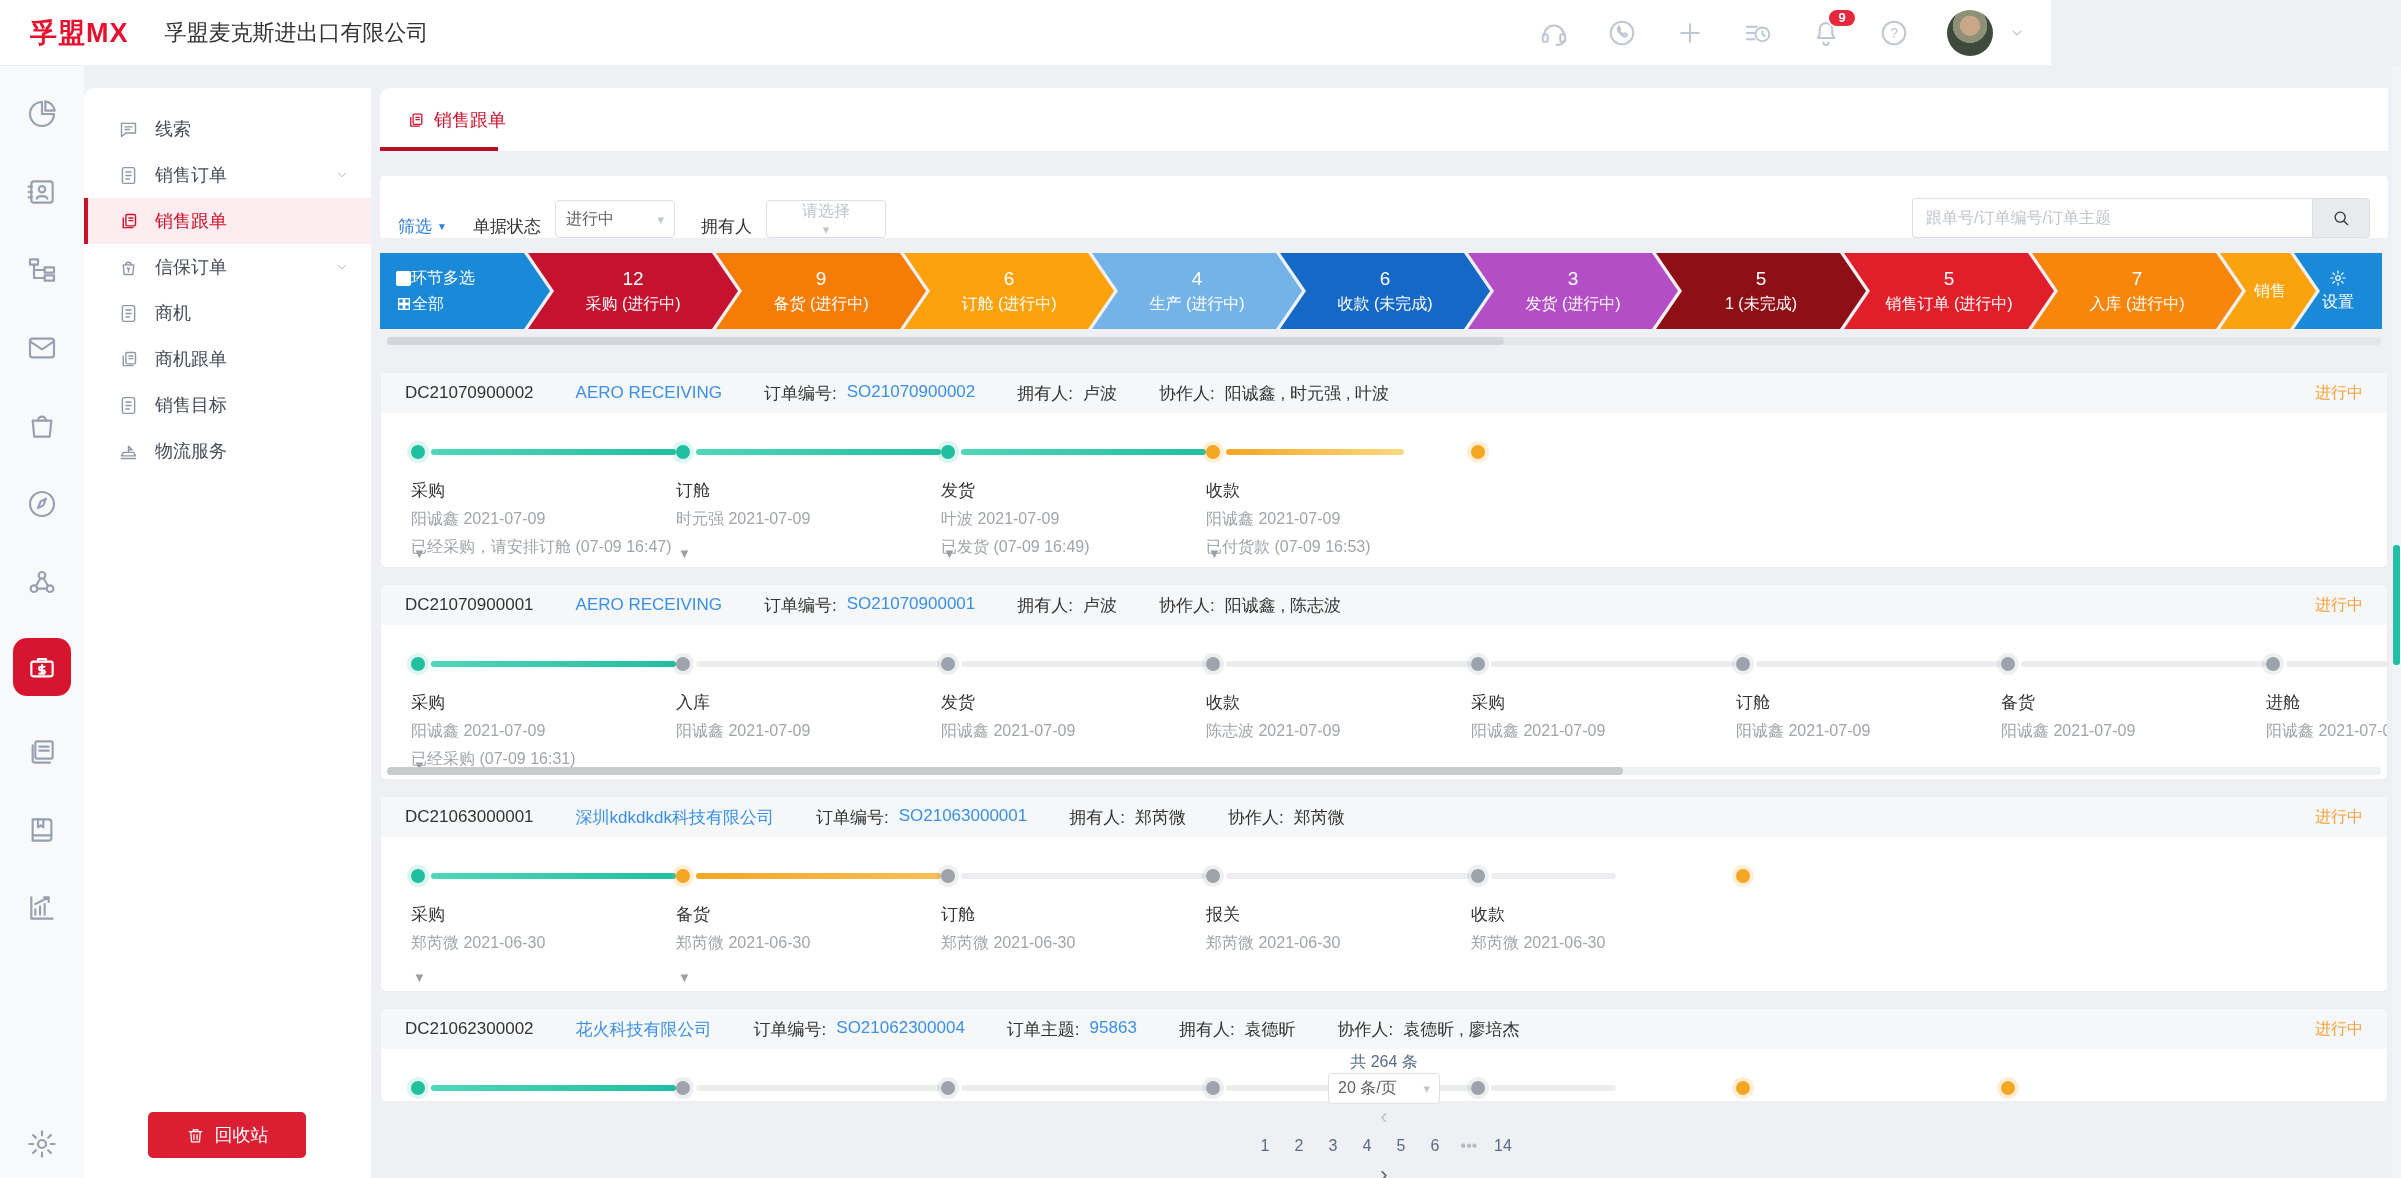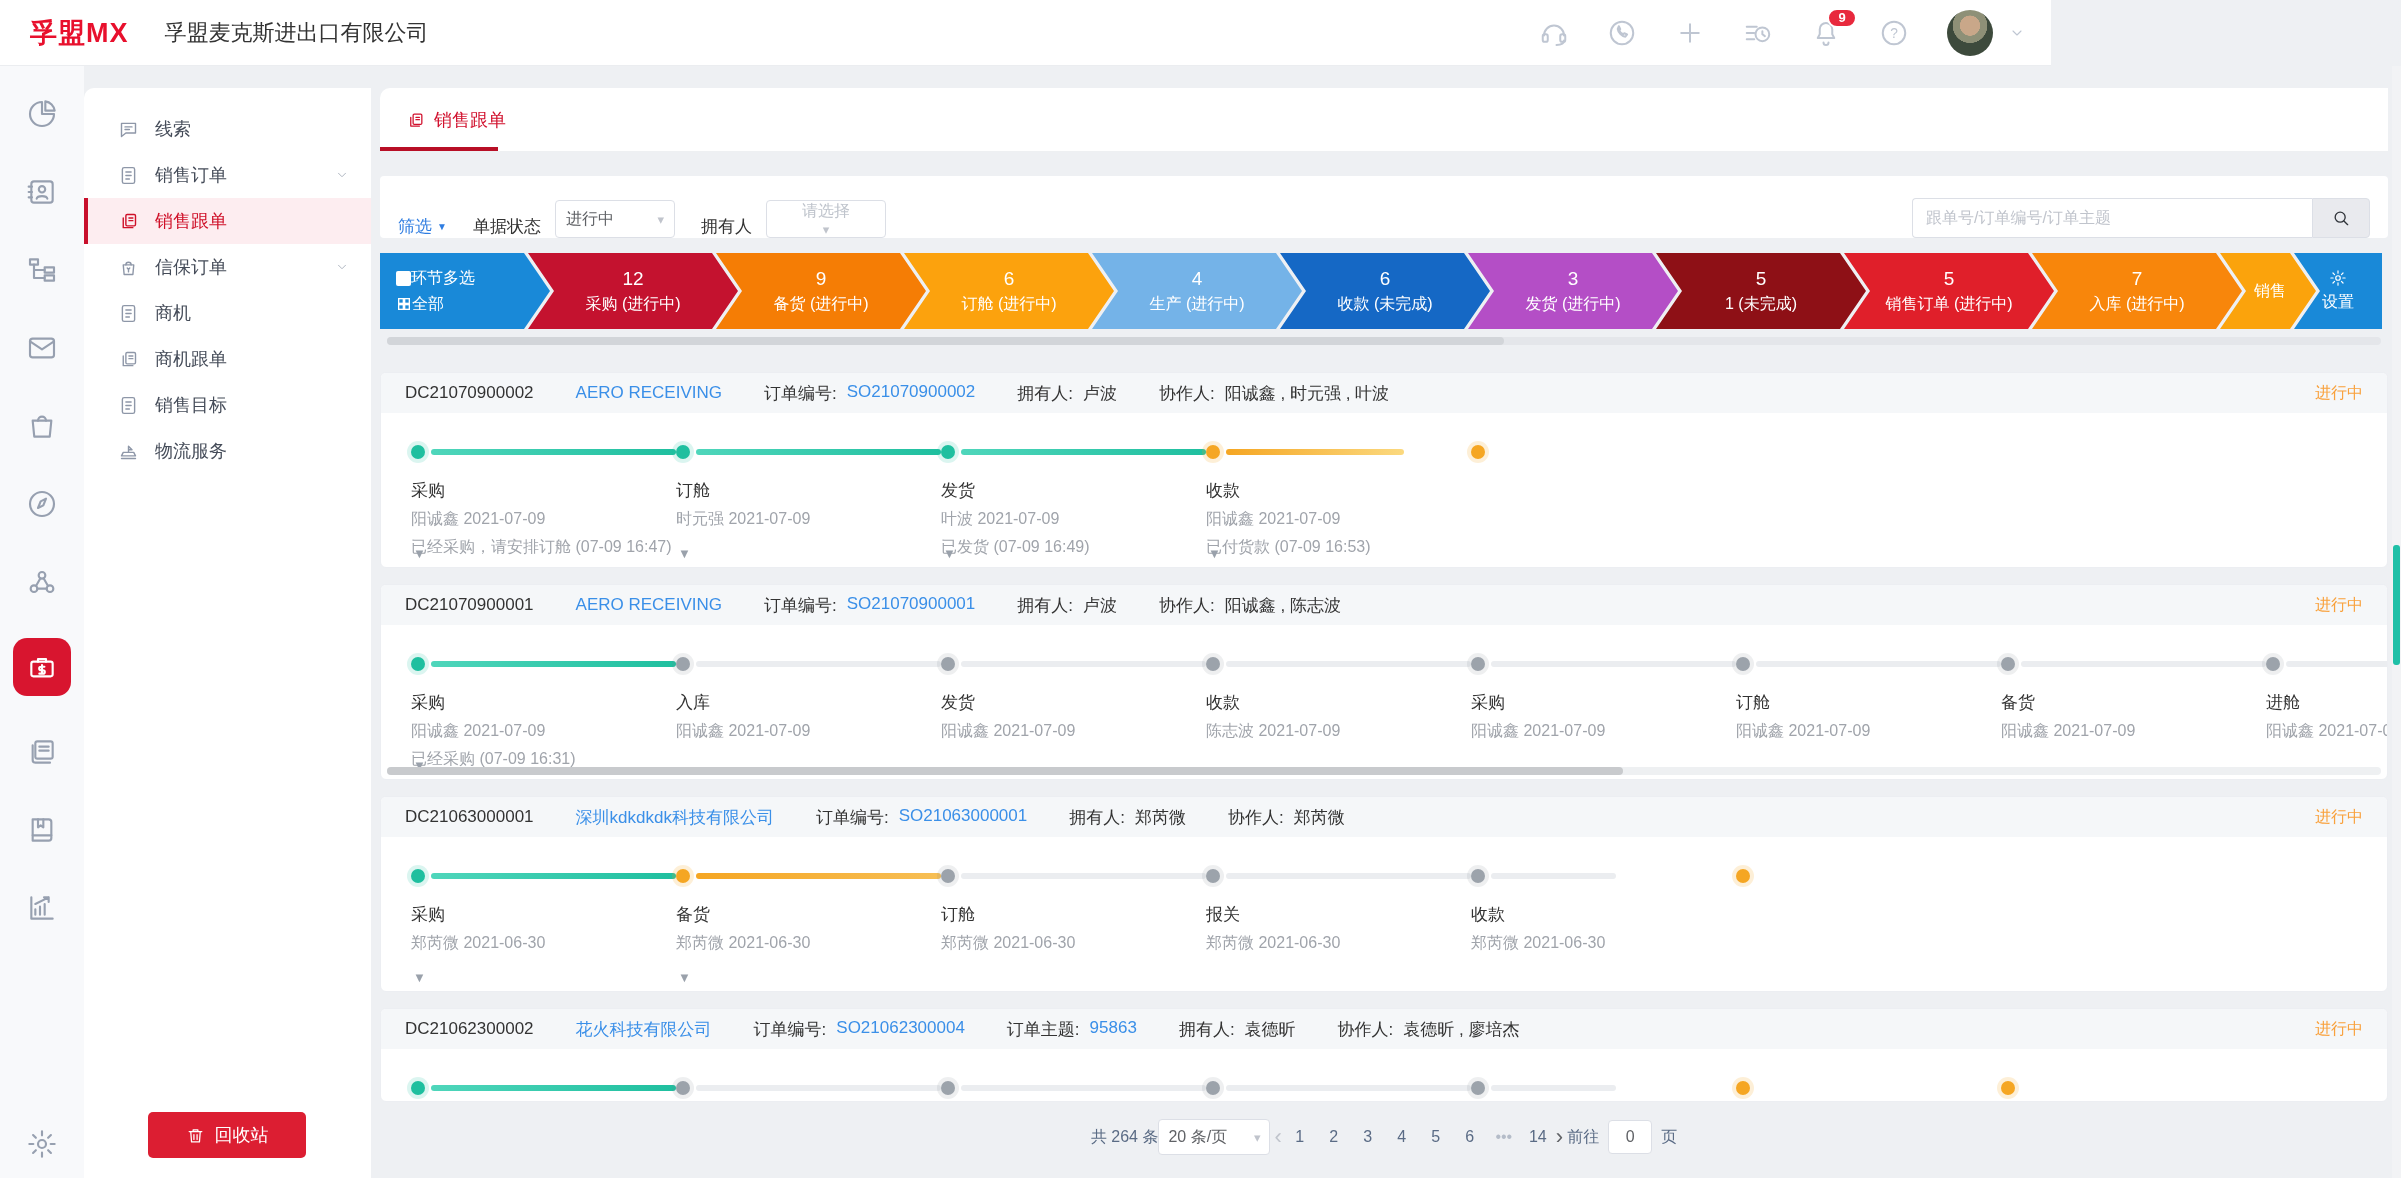--- a/index.html
+++ b/index.html
@@ -125,21 +125,21 @@
   .line-gray-partial { background:#ebedf0; width:125px; }
   .n-name { margin-top:34px; font-size:17px; color:#333; line-height:24px; }
   .n-person { margin-top:4px; font-size:16px; color:#a0a4ab; line-height:24px; }
   .n-note { margin-top:4px; font-size:16px; color:#a0a4ab; line-height:24px; white-space:nowrap; }
   .n-exp { position:absolute; left:2px; bottom:8px; font-size:13px; color:#9aa1ab; cursor:pointer; }
   .hbar { position:absolute; left:6px; right:6px; bottom:4px; height:8px; background:#eef0f2; border-radius:4px; }
   .hbar .thumb { width:62%; height:8px; background:#c8cacd; border-radius:4px; }
 
   
   .pagination { position:absolute; left:9px; top:1046px; width:2008px; height:50px; display:flex;
-    align-items:center; justify-content:center; font-size:16px; color:#5a6b85; }
+    align-items:center; justify-content:center; font-size:16px; color:#5a6b85;flex-direction:column; }
   .pg-size { width:112px; height:36px; border:1px solid #dcdfe6; border-radius:4px; display:flex;
     align-items:center; justify-content:space-between; padding:4px 9px; color:#606266; cursor:pointer; background:#fff; }
   .pg-size .sel-caret { color:#c0c4cc; font-size:13px; }
   .pg-arrow { color:#c0c4cc; font-size:22px; padding:0 4px; cursor:pointer; }
   .pg-pages { display:flex; gap:6px; }
   .pg-num { min-width:28px; text-align:center; cursor:pointer; line-height:32px; }
   .pg-goto { display:flex; align-items:center; gap:9px; margin-left:0; }
   .pg-goto input { width:44px; height:34px; border:1px solid #dcdfe6; border-radius:4px; text-align:center;
     font-size:16px; color:#606266; outline:none; font-family:inherit; }
 

